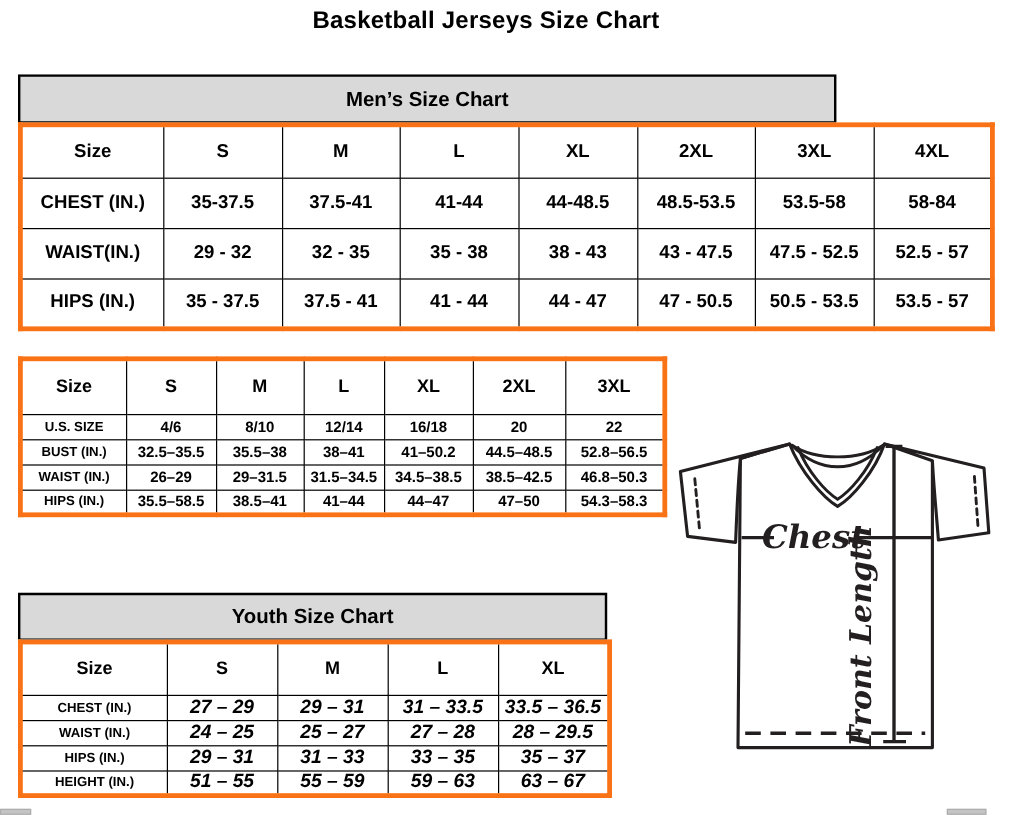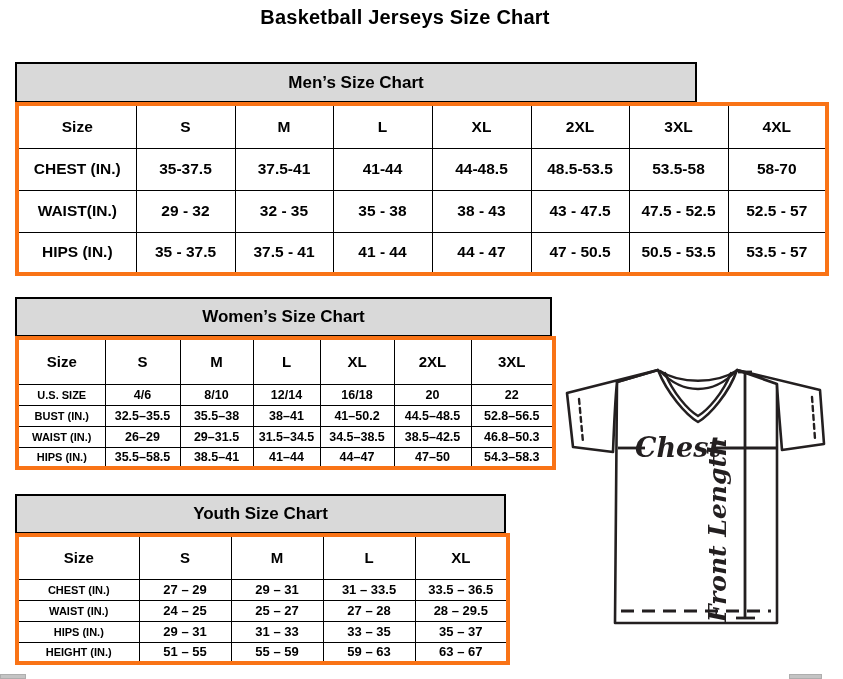--- a/index.html
+++ b/index.html
@@ -37,21 +37,21 @@
   .womens tr.hdr th { font-size:15px; }
   .womens tr.data th { font-size:11px; }
   .womens tr.data td { font-size:12.5px; }
   
   .youth { left:15px; top:494px; width:491px; }
   .youth .caption { height:36px; }
   .youth tr.hdr  { height:44px; }
   .youth tr.data { height:21px; }
   .youth tr.hdr th { font-size:15px; }
   .youth tr.data th { font-size:11px; }
-  .youth tr.data td { font-size:13px; }
+  .youth tr.data td { font-size:16px;font-style:italic; }
   
   .jersey { position:absolute; left:555px; top:360px; width:285px; height:274px; }
   .jersey text {
     font-family:"DejaVu Serif", serif; font-style:italic; font-weight:bold;
     fill:#231f20;
   }
   
   .sb-frag { position:absolute; height:5px; background:#c4c4c4; border:1px solid #aeaeae; box-sizing:border-box; }
   .sb-frag.left  { left:0;  top:674px; width:26px; }
   .sb-frag.right { left:789px; top:674px; width:33px; }
@@ -86,21 +86,21 @@
       <th>4XL</th>
     </tr>
     <tr class="data">
       <th>CHEST (IN.)</th>
       <td>35-37.5</td>
       <td>37.5-41</td>
       <td>41-44</td>
       <td>44-48.5</td>
       <td>48.5-53.5</td>
       <td>53.5-58</td>
-      <td>58-70</td>
+      <td>58-84</td>
     </tr>
     <tr class="data">
       <th>WAIST(IN.)</th>
       <td>29 - 32</td>
       <td>32 - 35</td>
       <td>35 - 38</td>
       <td>38 - 43</td>
       <td>43 - 47.5</td>
       <td>47.5 - 52.5</td>
       <td>52.5 - 57</td>
@@ -113,21 +113,20 @@
       <td>44 - 47</td>
       <td>47 - 50.5</td>
       <td>50.5 - 53.5</td>
       <td>53.5 - 57</td>
     </tr>
   </tbody>
     </table>
 </div>
 
 <div class="chart womens">
-  <div class="caption">Women’s Size Chart</div>
   <table>
     <colgroup>
       <col style="width:88px">
         <col style="width:75px">
         <col style="width:73px">
         <col style="width:67px">
       <col style="width:74px">
         <col style="width:77px">
         <col style="width:83px">
     </colgroup>

